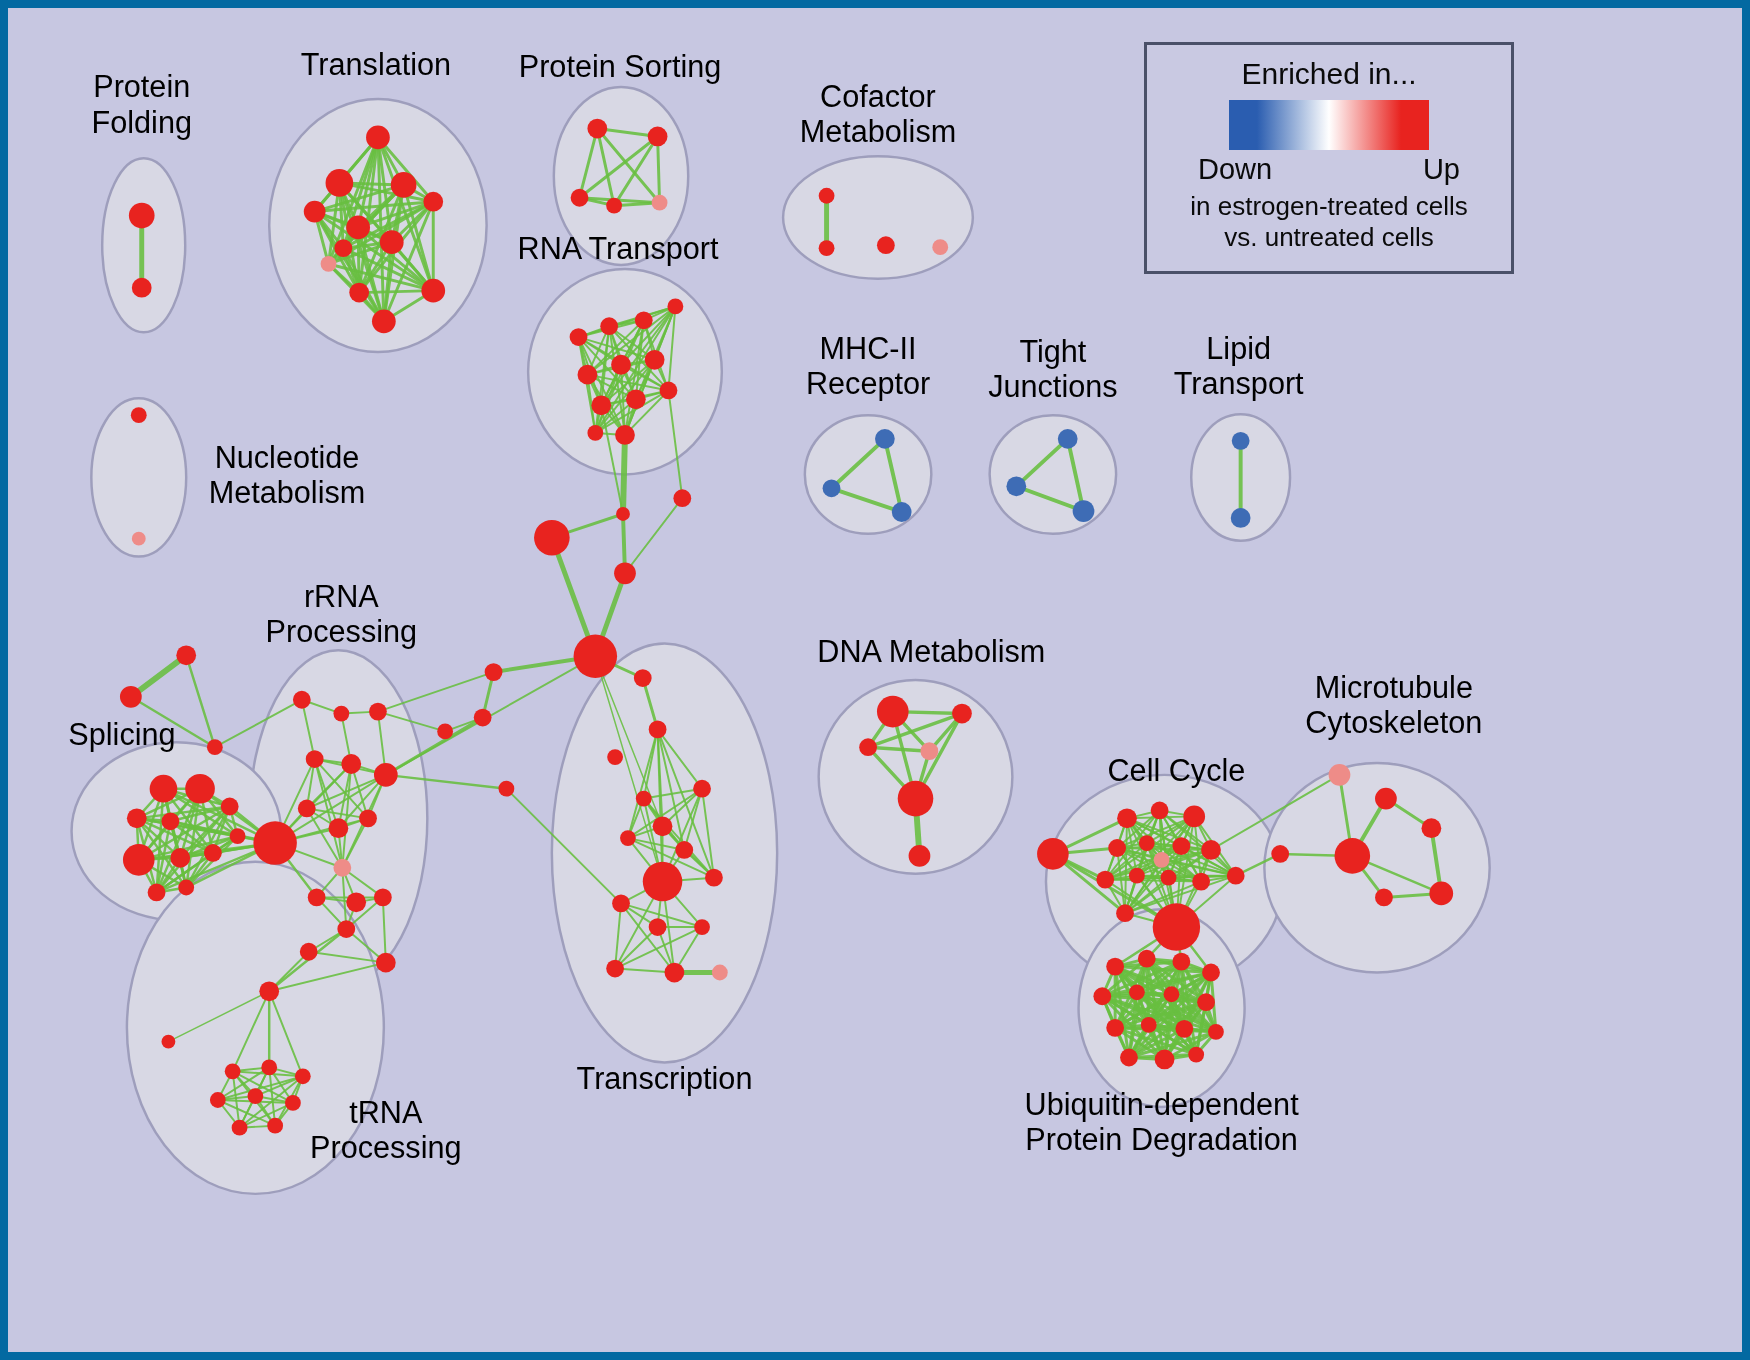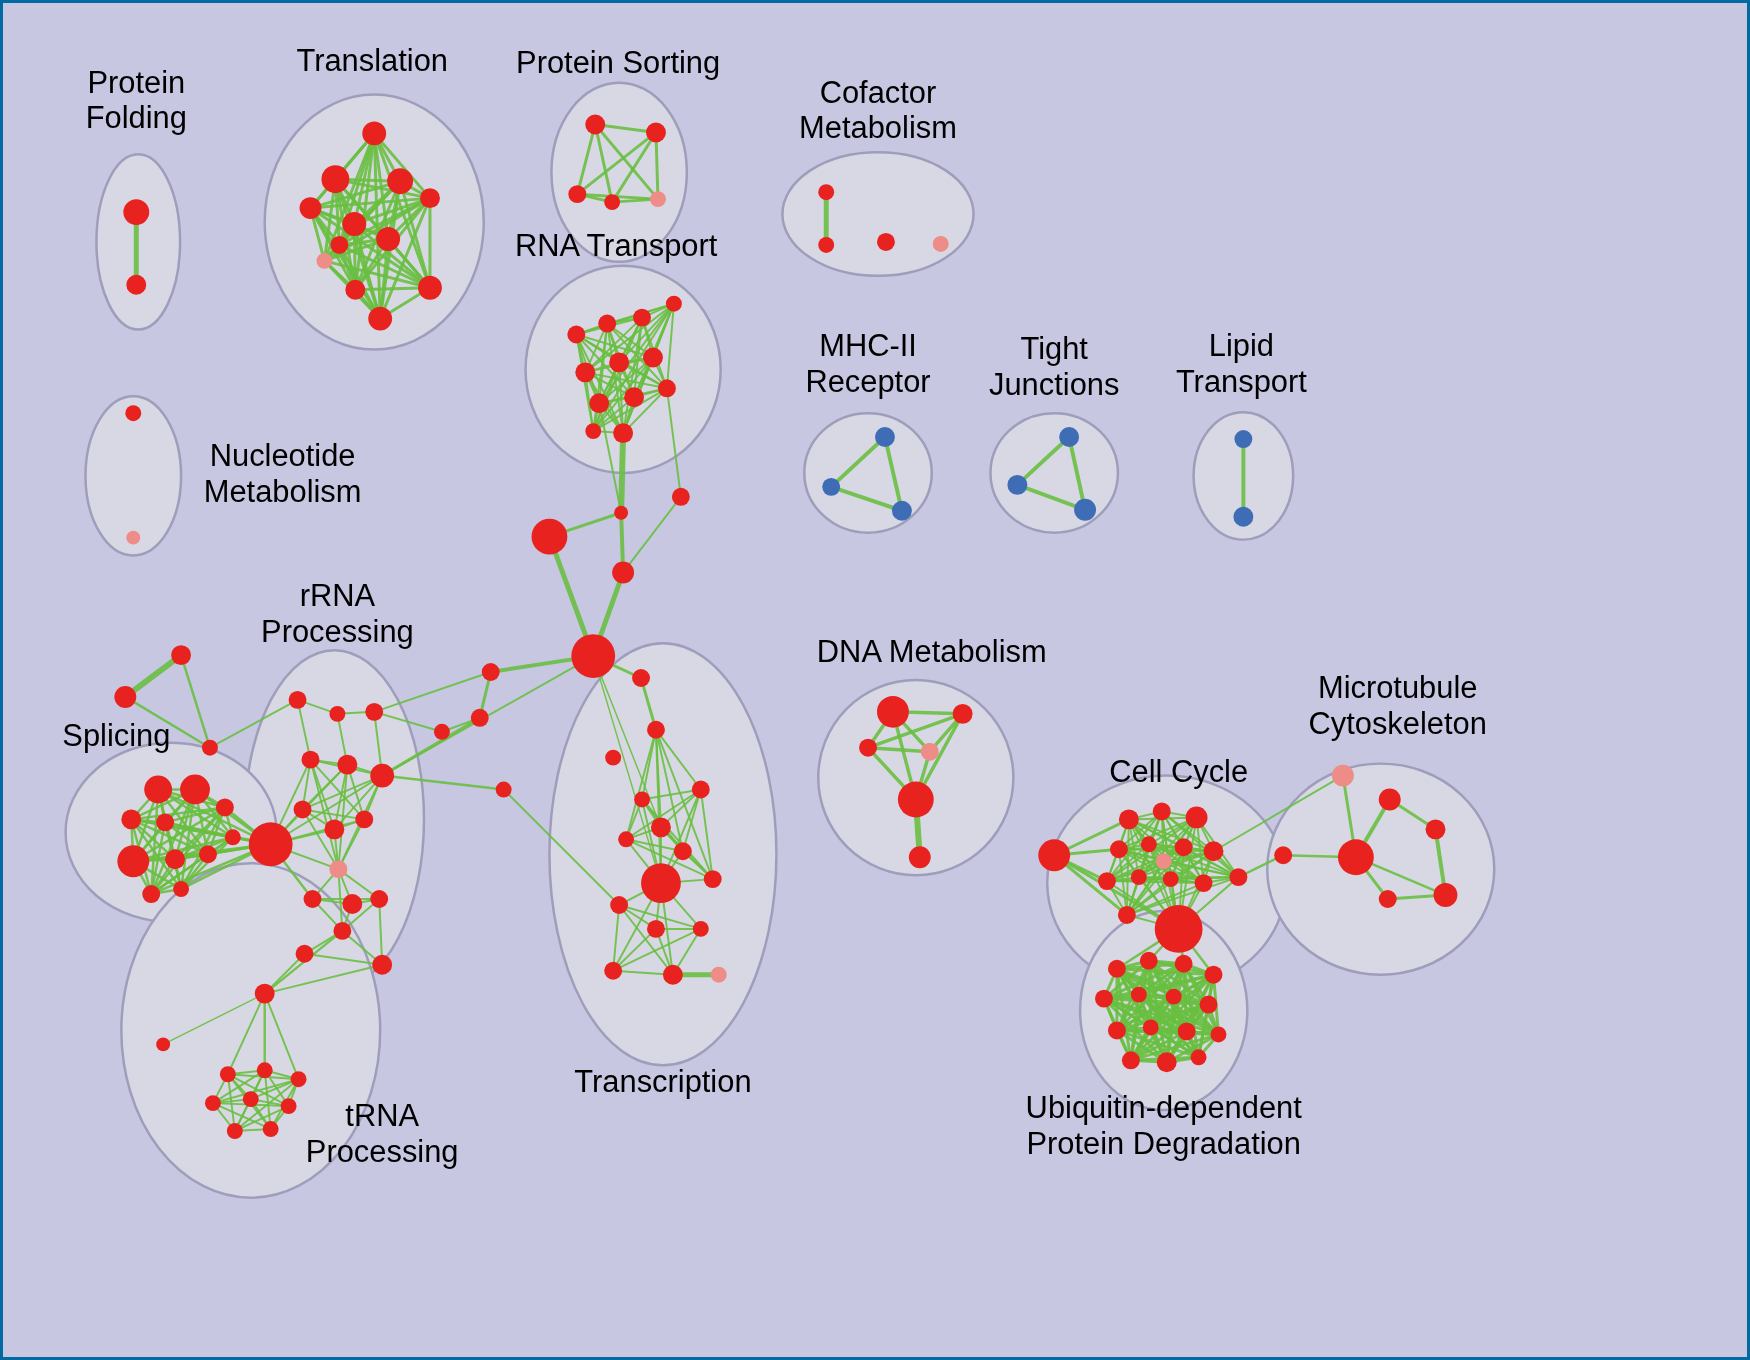--- a/index.html
+++ b/index.html
@@ -1,18 +1,18 @@
 <!DOCTYPE html>
 <html><head>
 <meta charset="utf-8">
 <style>
   html,body{margin:0;padding:0;background:#9a9ab0;}
   .stage{
     position:relative;width:1750px;height:1360px;
-    background:#c7c7e1;border:3px solid #0369a1;box-sizing:border-box;
+    background:#c7c7e1;border:8px solid #0369a1;box-sizing:border-box;
     font-family:"Liberation Sans",sans-serif;overflow:hidden;
   }
   .stage svg{position:absolute;left:0;top:0;width:100%;height:100%;}
   .clabel{font-size:31px;fill:#000;}
   .legend{
     position:absolute;left:1136px;top:34px;width:370px;height:232px;
     border:3px solid #4a5068;box-sizing:border-box;text-align:center;color:#0a0a0a;
     background:rgba(205,205,228,0.35);
   }
   .legend-title{font-size:30px;margin-top:12px;}
@@ -836,13 +836,25 @@
         <text x="662" y="1094" text-anchor="middle" class="clabel">Transcription</text>
         <text x="932" y="662" text-anchor="middle" class="clabel">DNA Metabolism</text>
         <text x="1180" y="782" text-anchor="middle" class="clabel">Cell Cycle</text>
         <text x="1400" y="698" text-anchor="middle" class="clabel">Microtubule</text>
         <text x="1400" y="734" text-anchor="middle" class="clabel">Cytoskeleton</text>
         <text x="1165" y="1120" text-anchor="middle" class="clabel">Ubiquitin-dependent</text>
         <text x="1165" y="1156" text-anchor="middle" class="clabel">Protein Degradation</text>
       </g>
     </svg>
 
+  <div class="legend">
+    <div class="legend-title">Enriched in...</div>
+    <div class="legend-bar" style="background: linear-gradient(to right, rgb(42, 93, 176) 0%, rgb(42, 93, 176) 14%, rgb(255, 255, 255) 50%, rgb(232, 35, 31) 86%, rgb(232, 35, 31) 100%);"></div>
+    <div class="legend-row">
+      <span>Down</span>
+      <span>Up</span>
+    </div>
+    <div class="legend-caption">
+      <div>in estrogen-treated cells</div>
+      <div>vs. untreated cells</div>
+    </div>
+  </div>
 </div>
 
 </body></html>

